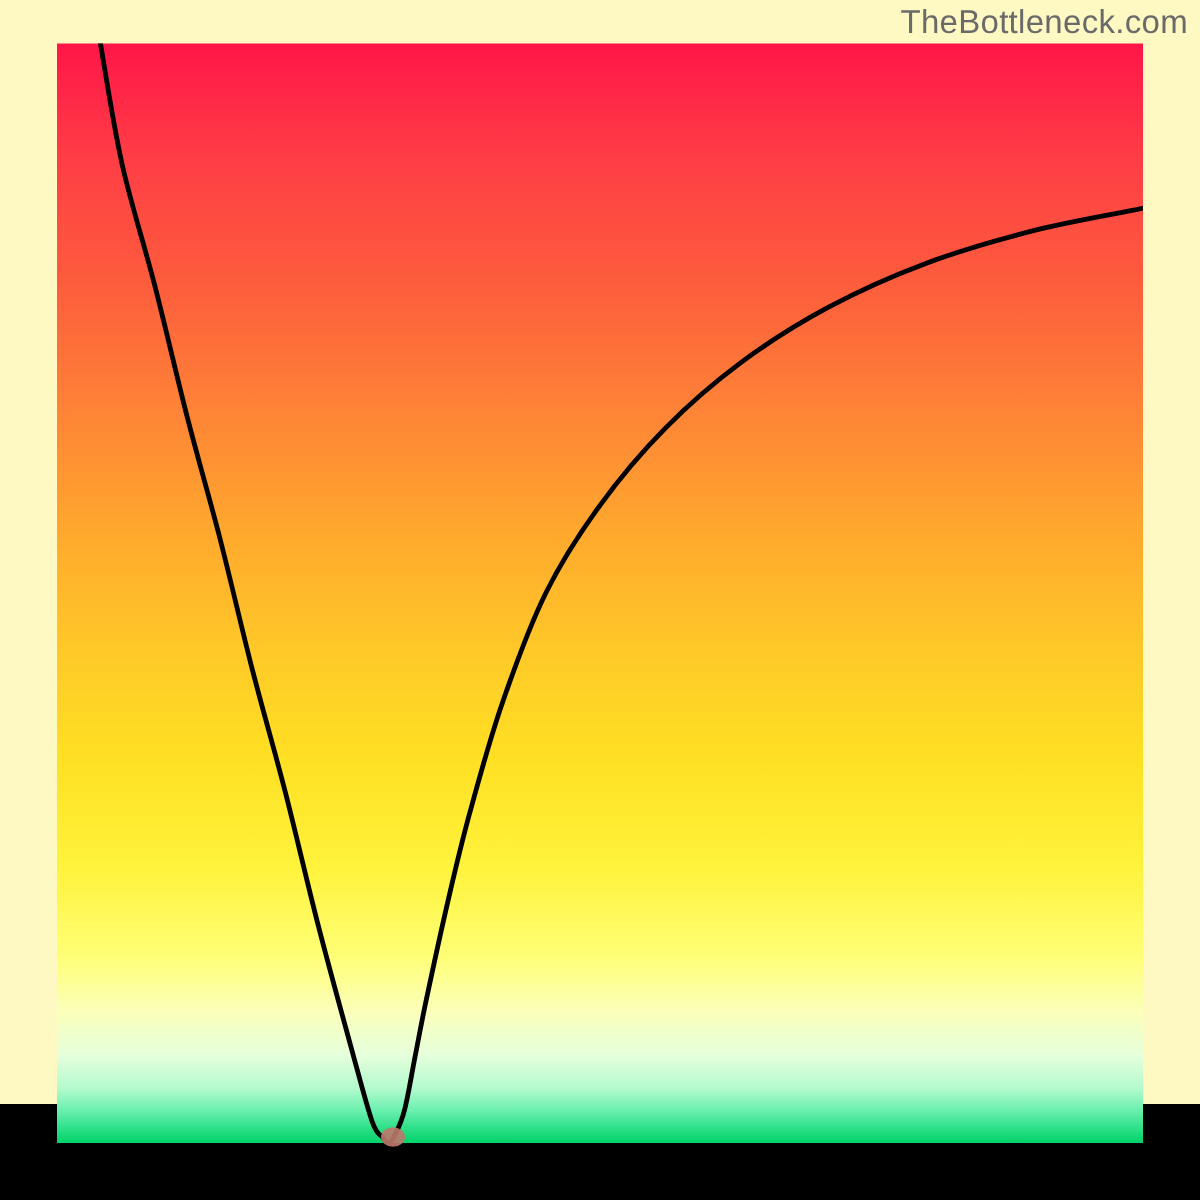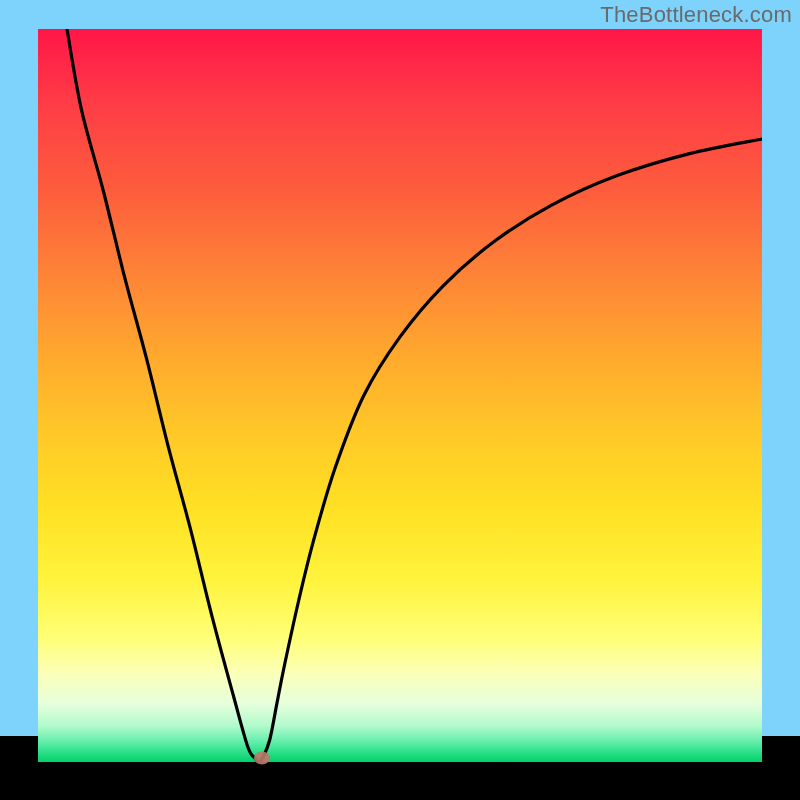--- a/index.html
+++ b/index.html
@@ -8,21 +8,21 @@
     width: 800px;
     height: 800px;
     overflow: hidden;
     background: #000;
     font-family: Arial, Helvetica, sans-serif;
   }
   .frame {
     position: relative;
     width: 800px;
     height: 736px;
-    background: #7dd3fc;
+    background: #fef9c3;
   }
   .plot {
     position: absolute;
     left: 38px;
     top: 29px;
     width: 724px;
     height: 733px;
     
     background: linear-gradient(
       to bottom,

